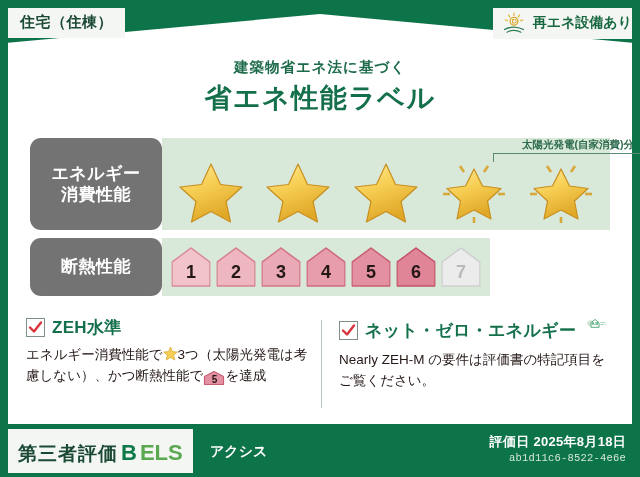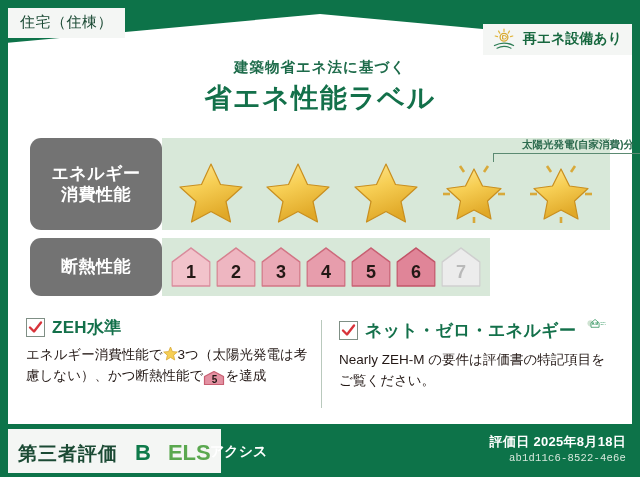--- a/index.html
+++ b/index.html
@@ -34,31 +34,30 @@
     position: absolute;
     background: #f4f6f4;
     display: flex;
     align-items: center;
     justify-content: center;
     z-index: 20;
   }
   .tag-dwelling {
     left: 8px; top: 8px;
     padding: 5px 12px 6px 12px;
-    font-size: 15px; font-weight: normal;
+    font-size: 15px; font-weight: bold;
     color: #1b4a34;
     letter-spacing: .5px;
   }
   .tag-renew {
     right: 8px; top: 8px;
-    padding: 4px 10px 5px 8px;
+    padding: 4px 0 5px 8px;
     gap: 6px;
     font-size: 14px; font-weight: bold;
     color: #17683f;
-    margin-top: 16px;
   }
   .sun-icon { width: 26px; height: 22px; display:block; }
 
   
   .title-sub {
     position: absolute; top: 58px; left: 0; width: 100%;
     text-align: center;
     font-size: 14.5px; font-weight: bold;
     color: #1d6b4a; letter-spacing: 1px;
     z-index: 10;
@@ -216,21 +215,21 @@
     display: block; text-align: center; line-height: 20px;
   }
   .zehm-logo { width: 42px; height: 28px; vertical-align: middle; margin-left: 4px; }
 
   
   .footer { position: absolute; left: 0; bottom: 0; width: 100%; height: 54px; z-index: 15; }
   .bels-box {
     position: absolute; left: 8px; top: 6px;
     background: #f4f6f4;
     padding: 5px 10px 6px 10px;
-    display: flex; align-items: baseline; gap: 17px;
+    display: flex; align-items: baseline; gap: 3px;
   }
   .bels-jp { font-size: 19px; font-weight: bold; color: #1b4a34; letter-spacing: 1px; }
   .bels-b  { font-size: 22px; font-weight: bold; color: #0e7a4a; letter-spacing: 0px; }
   .bels-els{ font-size: 22px; font-weight: bold; color: #5aa84f; letter-spacing: 0px; margin-top: 6px; }
   .bels-brand {
     position: absolute; left: 210px; top: 20px;
     font-size: 14px; color: #ffffff; font-weight: bold;
   }
   .eval-date {
     position: absolute; right: 14px; top: 10px;

